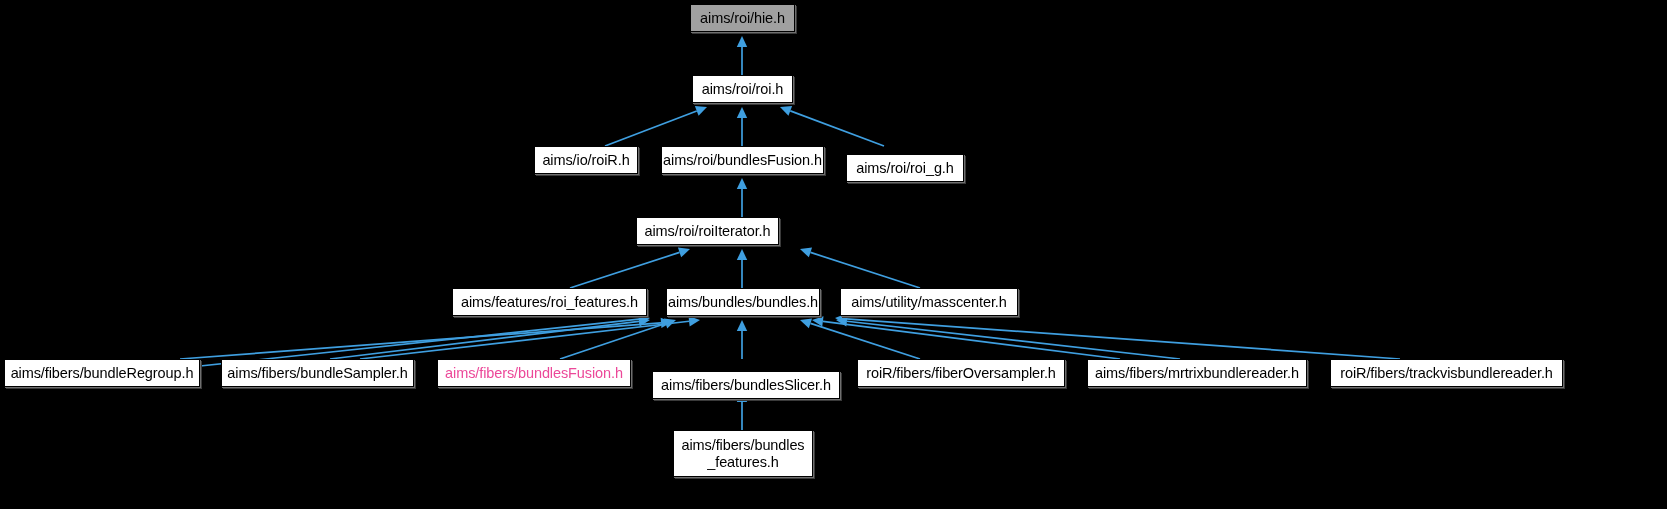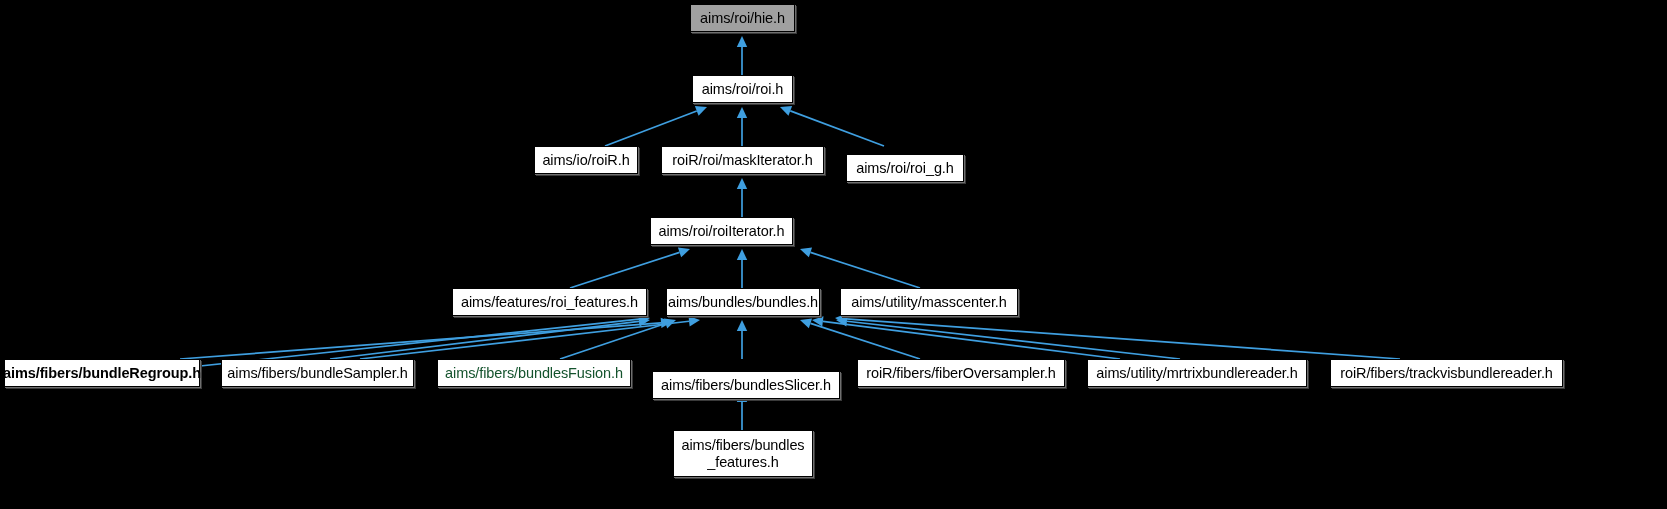--- a/index.html
+++ b/index.html
@@ -84,29 +84,29 @@
       <polygon points="846.3475070664688,313.60977410872283 845.5947960411208,323.9824992141288 835,318" fill="#3f9fe0"></polygon>
       <line x1="1180" y1="359" x2="846.9299814816907" y2="321.2391548772847" stroke="#3f9fe0" stroke-width="1.7"></line>
       <polygon points="847.5157637873161,316.07225454048546 846.3441991760652,326.40605521408395 836,320" fill="#3f9fe0"></polygon>
       <line x1="742" y1="430" x2="742" y2="402" stroke="#3f9fe0" stroke-width="1.7"></line>
       <polygon points="747.2,402 736.8,402 742,391" fill="#3f9fe0"></polygon>
     </svg>
   <div id="nodes-layer">
       <div class="node-box highlight" style="left: 690px; top: 4px; width: 105px; height: 28px; background: rgb(160, 160, 160); border-color: rgb(0, 0, 0); color: rgb(0, 0, 0);">aims/roi/hie.h</div>
       <div class="node-box" style="left: 692px; top: 75px; width: 101px; height: 28px; background: rgb(255, 255, 255); border-color: rgb(0, 0, 0); color: rgb(0, 0, 0);">aims/roi/roi.h</div>
       <div class="node-box" style="left: 534px; top: 146px; width: 104px; height: 28px; background: rgb(255, 255, 255); border-color: rgb(0, 0, 0); color: rgb(0, 0, 0);">aims/io/roiR.h</div>
-      <div class="node-box" style="left: 661px; top: 146px; width: 163px; height: 28px; background: rgb(255, 255, 255); border-color: rgb(0, 0, 0); color: rgb(0, 0, 0);">roiR/roi/maskIterator.h</div>
+      <div class="node-box" style="left: 661px; top: 146px; width: 163px; height: 28px; background: rgb(255, 255, 255); border-color: rgb(0, 0, 0); color: rgb(0, 0, 0);">aims/roi/bundlesFusion.h</div>
       <div class="node-box" style="left: 846px; top: 154px; width: 118px; height: 28px; background: rgb(255, 255, 255); border-color: rgb(0, 0, 0); color: rgb(0, 0, 0);">aims/roi/roi_g.h</div>
-      <div class="node-box" style="left: 650px; top: 217px; width: 143px; height: 28px; background: rgb(255, 255, 255); border-color: rgb(0, 0, 0); color: rgb(0, 0, 0);">aims/roi/roiIterator.h</div>
+      <div class="node-box" style="left: 636px; top: 217px; width: 143px; height: 28px; background: rgb(255, 255, 255); border-color: rgb(0, 0, 0); color: rgb(0, 0, 0);">aims/roi/roiIterator.h</div>
       <div class="node-box" style="left: 452px; top: 288px; width: 195px; height: 28px; background: rgb(255, 255, 255); border-color: rgb(0, 0, 0); color: rgb(0, 0, 0);">aims/features/roi_features.h</div>
       <div class="node-box" style="left: 666px; top: 288px; width: 154px; height: 28px; background: rgb(255, 255, 255); border-color: rgb(0, 0, 0); color: rgb(0, 0, 0);">aims/bundles/bundles.h</div>
       <div class="node-box" style="left: 840px; top: 288px; width: 178px; height: 28px; background: rgb(255, 255, 255); border-color: rgb(0, 0, 0); color: rgb(0, 0, 0);">aims/utility/masscenter.h</div>
-      <div class="node-box" style="left: 4px; top: 359px; width: 196px; height: 28px; background: rgb(255, 255, 255); border-color: rgb(0, 0, 0); color: rgb(0, 0, 0); font-weight: bold;">aims/fibers/bundleRegroup.h</div>
+      <div class="node-box" style="left: 4px; top: 359px; width: 196px; height: 28px; background: rgb(255, 255, 255); border-color: rgb(0, 0, 0); color: rgb(0, 0, 0);">aims/fibers/bundleRegroup.h</div>
       <div class="node-box" style="left: 221px; top: 359px; width: 193px; height: 28px; background: rgb(255, 255, 255); border-color: rgb(0, 0, 0); color: rgb(0, 0, 0);">aims/fibers/bundleSampler.h</div>
-      <div class="node-box" style="left: 437px; top: 359px; width: 194px; height: 28px; background: rgb(255, 255, 255); border-color: rgb(0, 0, 0); color: #14532d;">aims/fibers/bundlesFusion.h</div>
+      <div class="node-box" style="left: 437px; top: 359px; width: 194px; height: 28px; background: rgb(255, 255, 255); border-color: rgb(0, 0, 0); color: #ec4899;">aims/fibers/bundlesFusion.h</div>
       <div class="node-box" style="left: 652px; top: 359px; width: 188px; height: 28px; background: rgb(255, 255, 255); border-color: rgb(0, 0, 0); color: rgb(0, 0, 0); margin-top: 12px;">aims/fibers/bundlesSlicer.h</div>
       <div class="node-box" style="left: 857px; top: 359px; width: 208px; height: 28px; background: rgb(255, 255, 255); border-color: rgb(0, 0, 0); color: rgb(0, 0, 0);">roiR/fibers/fiberOversampler.h</div>
-      <div class="node-box" style="left: 1087px; top: 359px; width: 220px; height: 28px; background: rgb(255, 255, 255); border-color: rgb(0, 0, 0); color: rgb(0, 0, 0);">aims/utility/mrtrixbundlereader.h</div>
+      <div class="node-box" style="left: 1087px; top: 359px; width: 220px; height: 28px; background: rgb(255, 255, 255); border-color: rgb(0, 0, 0); color: rgb(0, 0, 0);">aims/fibers/mrtrixbundlereader.h</div>
       <div class="node-box" style="left: 1330px; top: 359px; width: 233px; height: 28px; background: rgb(255, 255, 255); border-color: rgb(0, 0, 0); color: rgb(0, 0, 0);">roiR/fibers/trackvisbundlereader.h</div>
       <div class="node-box" style="left: 673px; top: 430px; width: 140px; height: 47px; background: rgb(255, 255, 255); border-color: rgb(0, 0, 0); color: rgb(0, 0, 0);">aims/fibers/bundles
 _features.h</div>
     </div>
 </div>
 
 </body></html>

